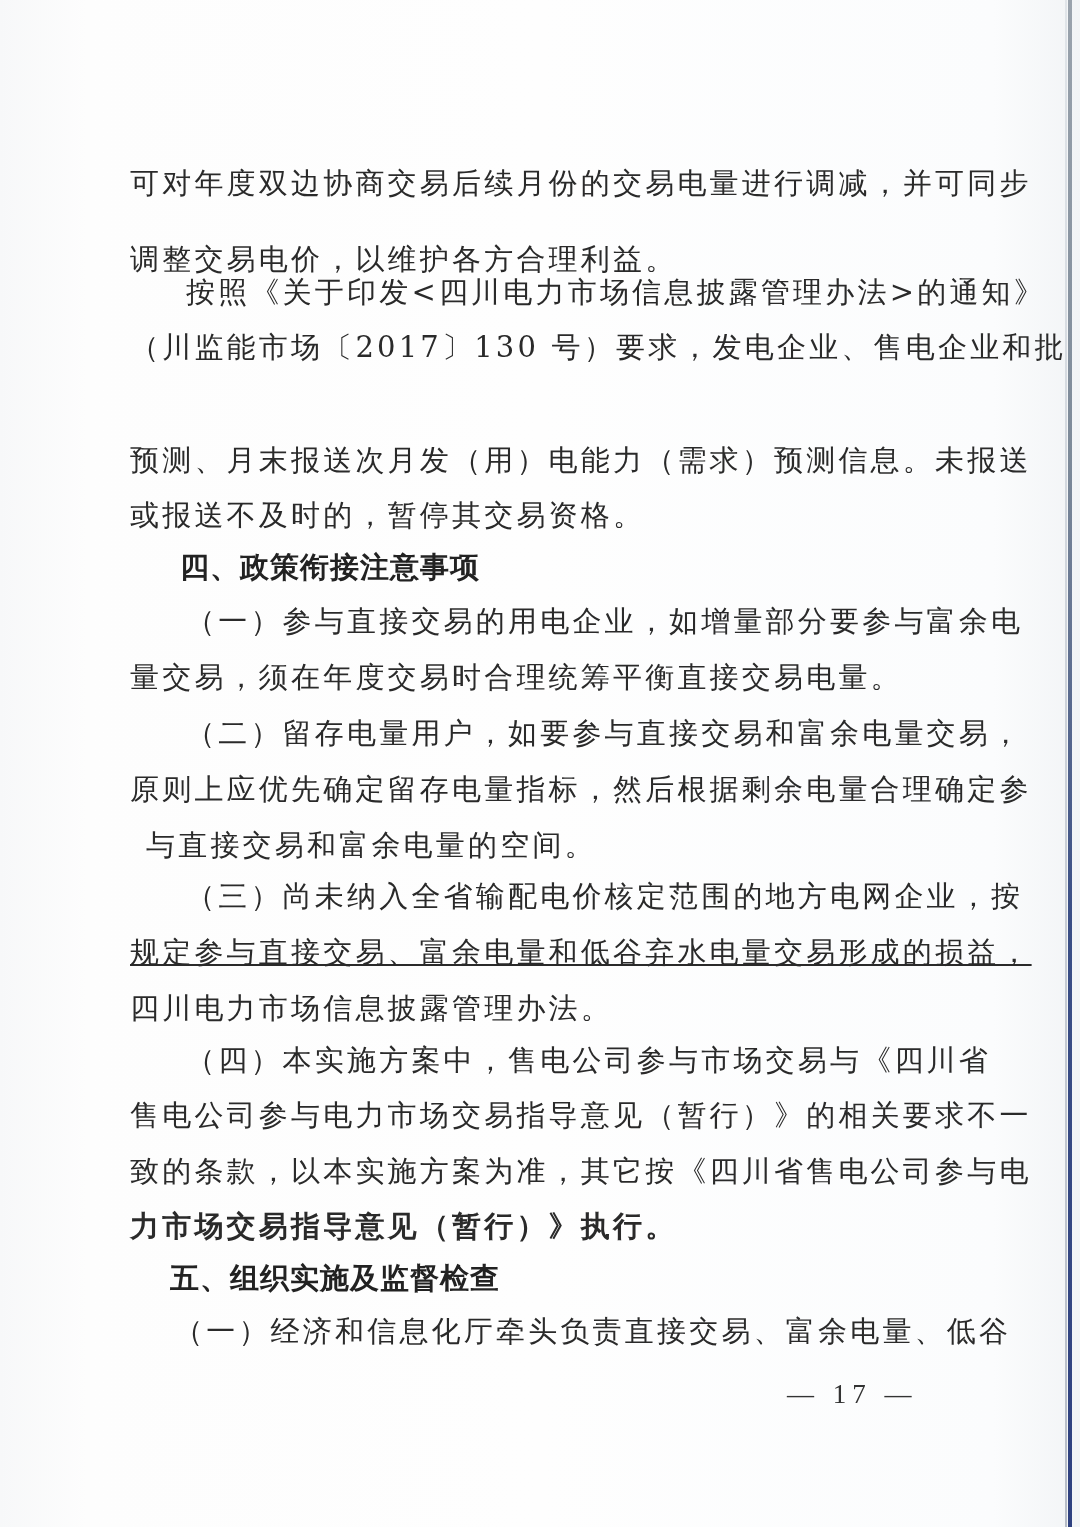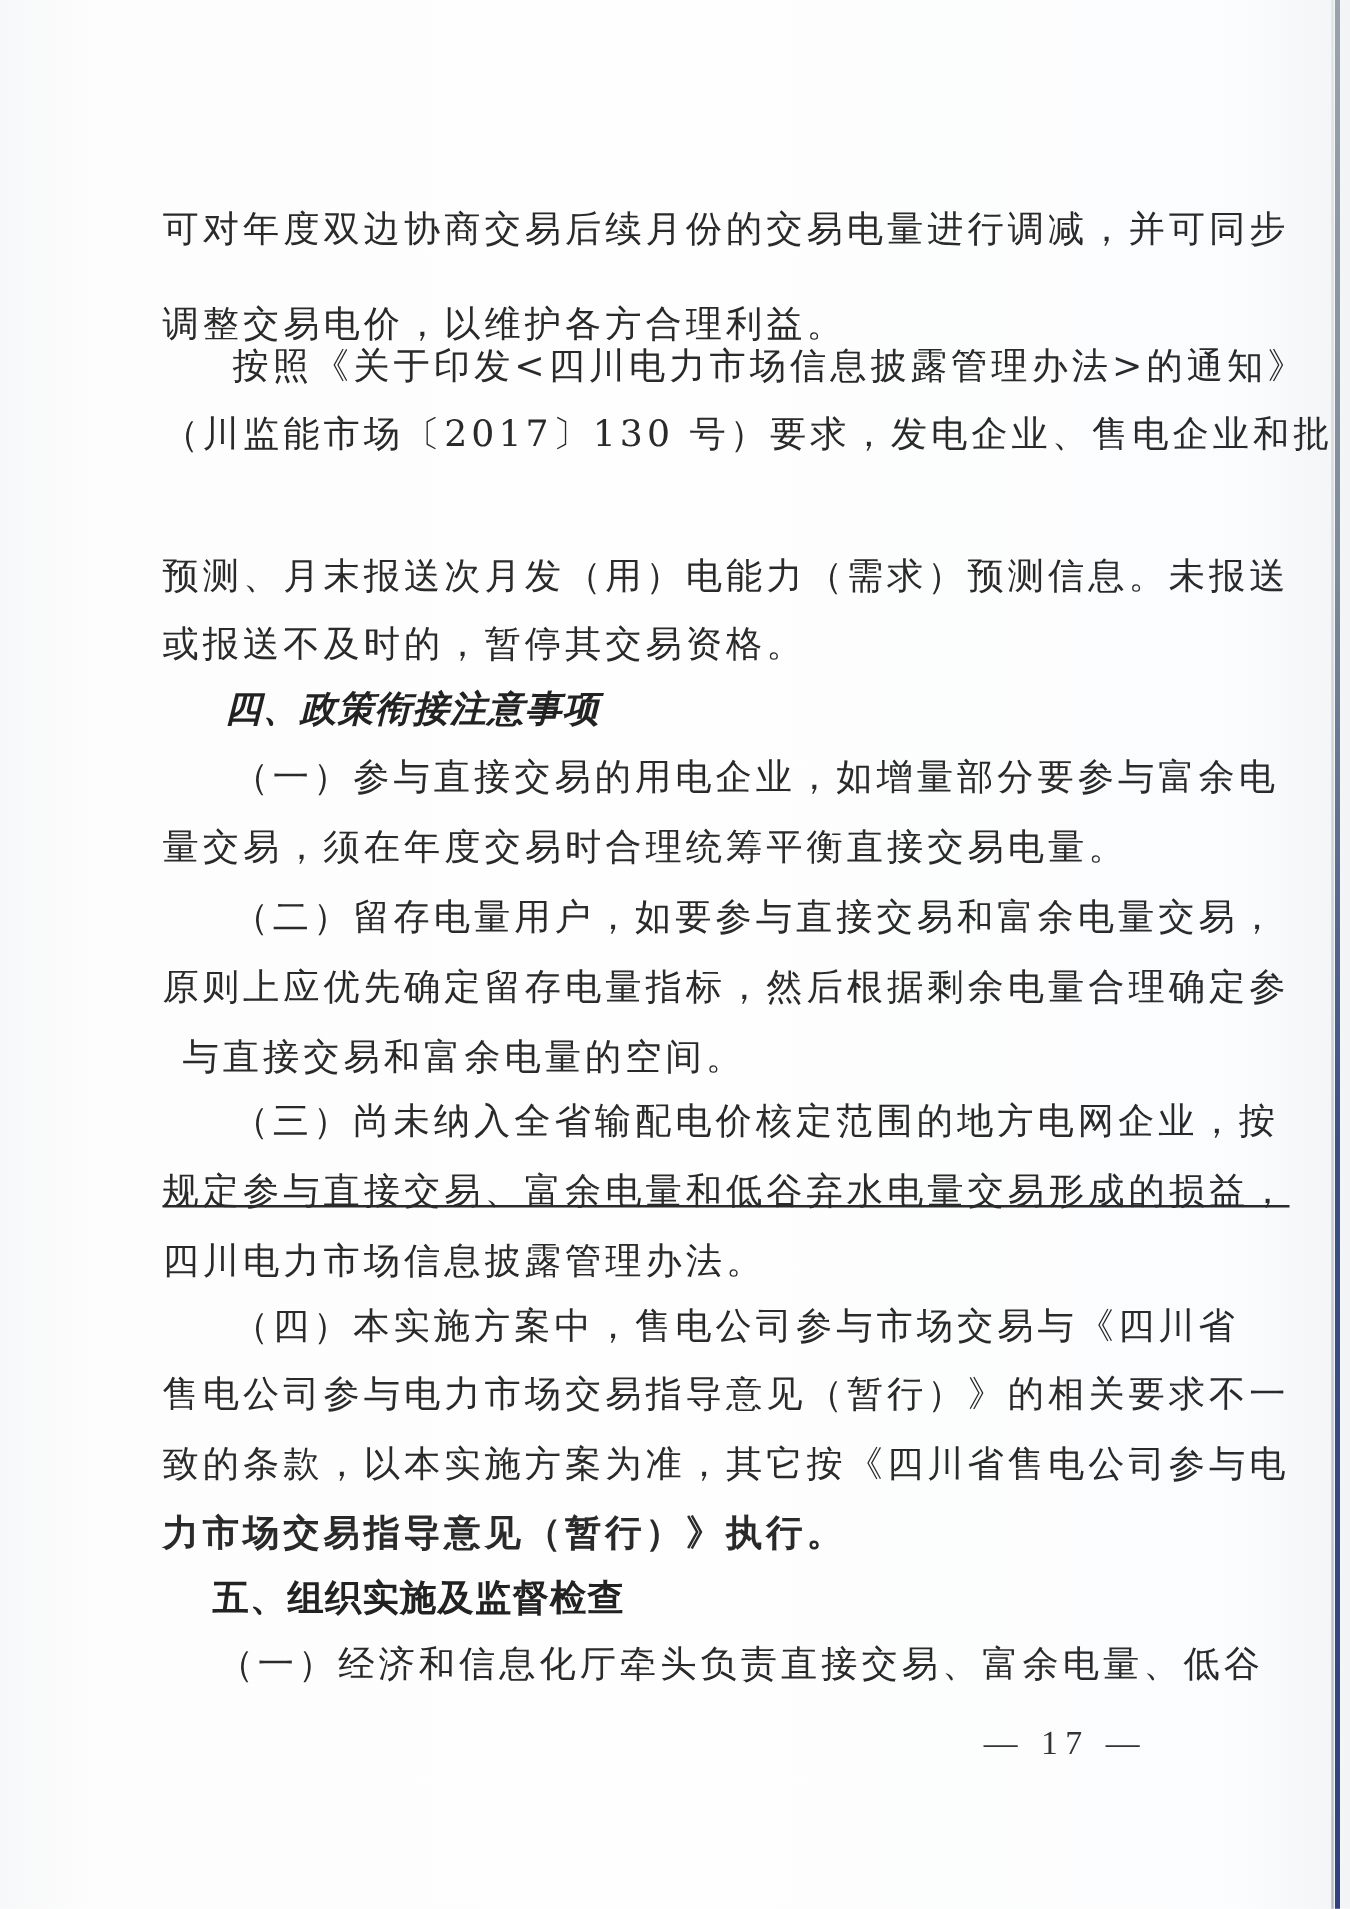--- a/index.html
+++ b/index.html
@@ -50,21 +50,21 @@
   <div class="edge-line"></div>
 
   <div class="line justify" style="top:163px;">可对年度双边协商交易后续月份的交易电量进行调减，并可同步</div>
   <div class="line" style="top:215px;margin-top:24px;">调整交易电价，以维护各方合理利益。</div>
 
   <div class="line indent justify" style="top:272px;">按照《关于印发&lt;四川电力市场信息披露管理办法&gt;的通知》</div>
   <div class="line justify" style="top:327px;">（川监能市场〔2017〕130 号）要求，发电企业、售电企业和批</div>
   <div class="line" style="top:495px;">或报送不及时的，暂停其交易资格。</div>
   <div class="line justify" style="top:440px;">预测、月末报送次月发（用）电能力（需求）预测信息。未报送</div>
 
-  <div class="heading" style="left:180px; top:547px;font-style:italic;">四、政策衔接注意事项</div>
+  <div class="heading" style="left:180px; top:547px;">四、政策衔接注意事项</div>
 
   <div class="line indent justify" style="top:601px;">（一）参与直接交易的用电企业，如增量部分要参与富余电</div>
   <div class="line" style="top:657px;">量交易，须在年度交易时合理统筹平衡直接交易电量。</div>
 
   <div class="line indent justify" style="top:713px;">（二）留存电量用户，如要参与直接交易和富余电量交易，</div>
   <div class="line justify" style="top:769px;">原则上应优先确定留存电量指标，然后根据剩余电量合理确定参</div>
   <div class="line" style="top:825px;margin-left:16px;">与直接交易和富余电量的空间。</div>
 
   <div class="line indent justify" style="top:876px;">（三）尚未纳入全省输配电价核定范围的地方电网企业，按</div>
   <div class="line justify" style="top:932px;text-decoration:underline;">规定参与直接交易、富余电量和低谷弃水电量交易形成的损益，</div>

